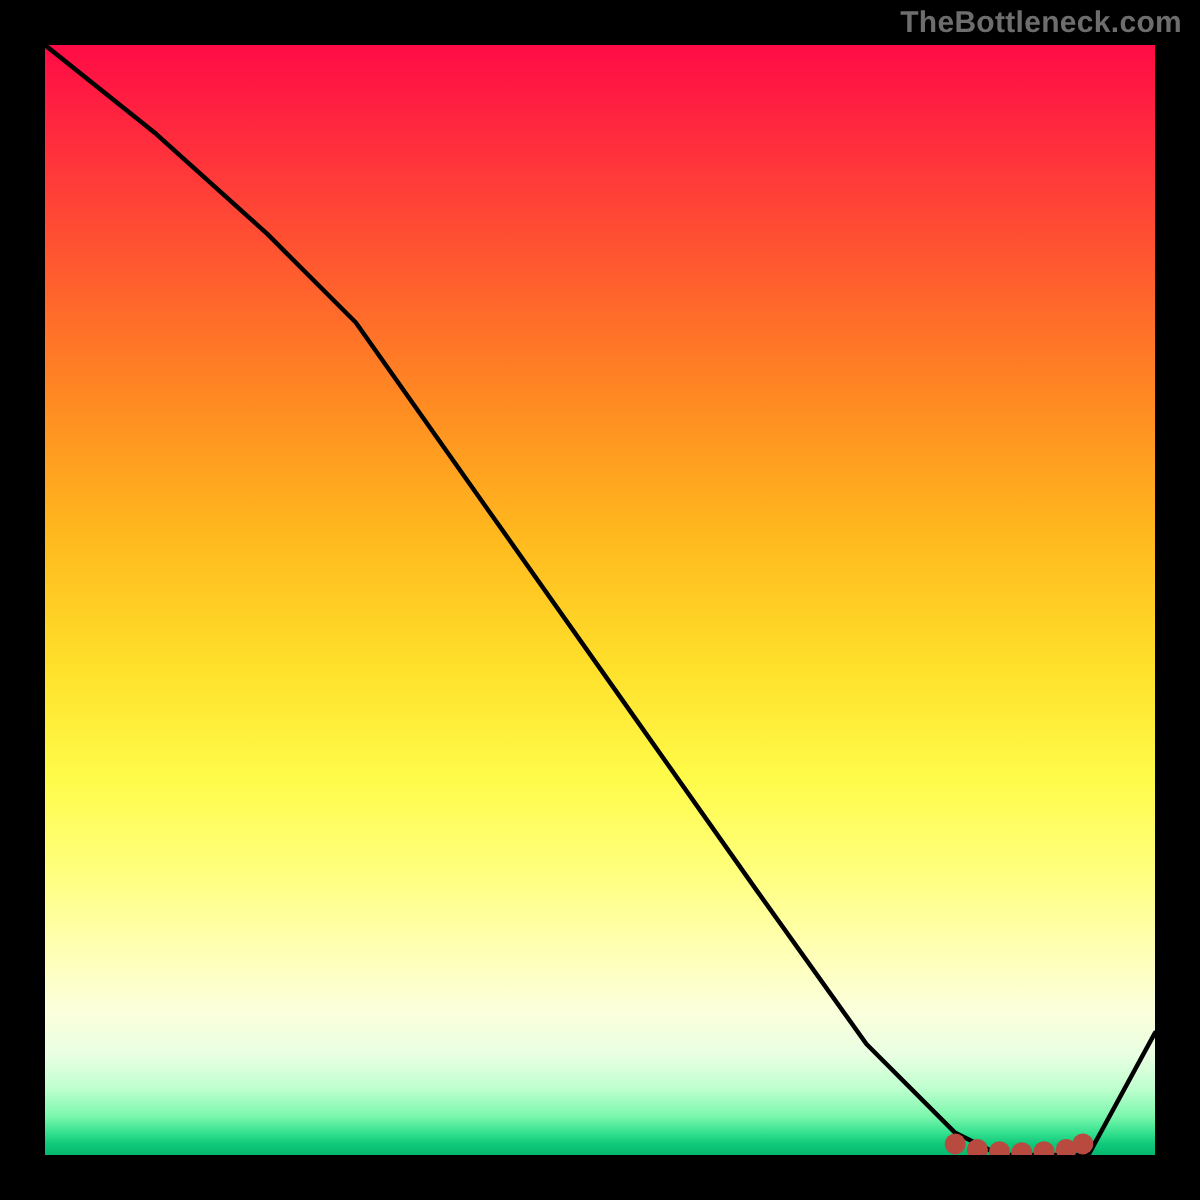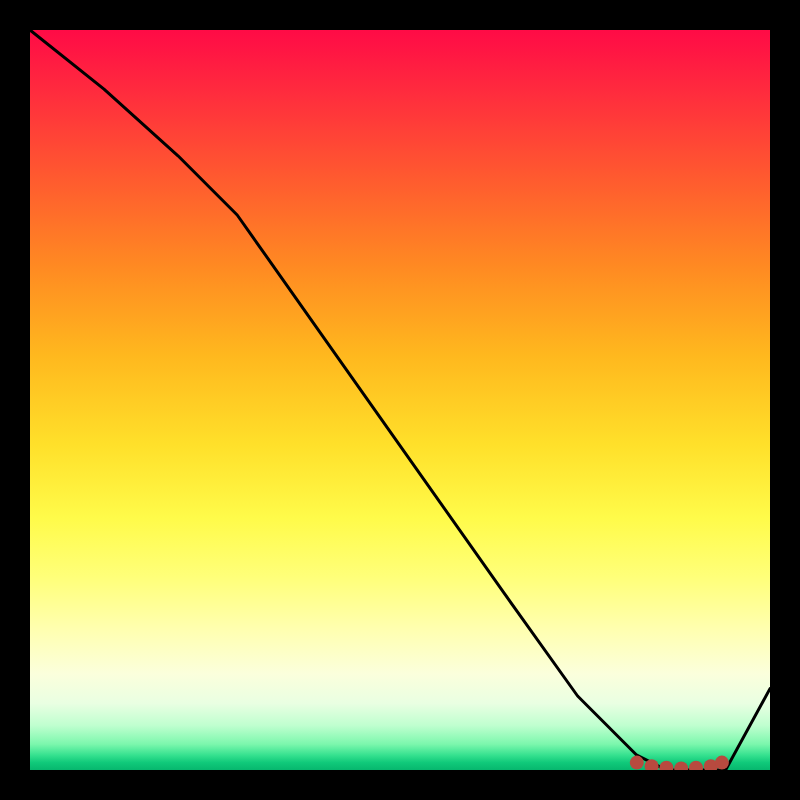--- a/index.html
+++ b/index.html
@@ -60,20 +60,21 @@
     font-weight: 600;
     color: #6d6d6d;
     letter-spacing: 0.2px;
     user-select: none;
   }
 </style>
 </head>
 <body>
 
 <div class="stage">
+  <div class="watermark">TheBottleneck.com</div>
   <div class="plot">
     <svg class="svg-layer" viewBox="0 0 740 740" preserveAspectRatio="none">
       <path id="curve-path" class="curve" d="M0.0 0.0 L74.0 59.2 L148.0 125.8 L207.2 185.0 L296.0 310.8 L384.8 436.6 L473.6 562.4 L547.6 666.0 L606.8 725.2 L636.4 740.0 L666.0 740.0 L695.6 740.0 L740.0 658.6"></path>
       <g id="markers-group">
           <circle cx="606.8" cy="732.6" r="7" class="marker"></circle>
           <circle cx="621.6" cy="736.3" r="7" class="marker"></circle>
           <circle cx="636.4" cy="737.8" r="7" class="marker"></circle>
           <circle cx="651.2" cy="738.5" r="7" class="marker"></circle>
           <circle cx="666.0" cy="737.8" r="7" class="marker"></circle>
           <circle cx="680.8" cy="736.3" r="7" class="marker"></circle>

